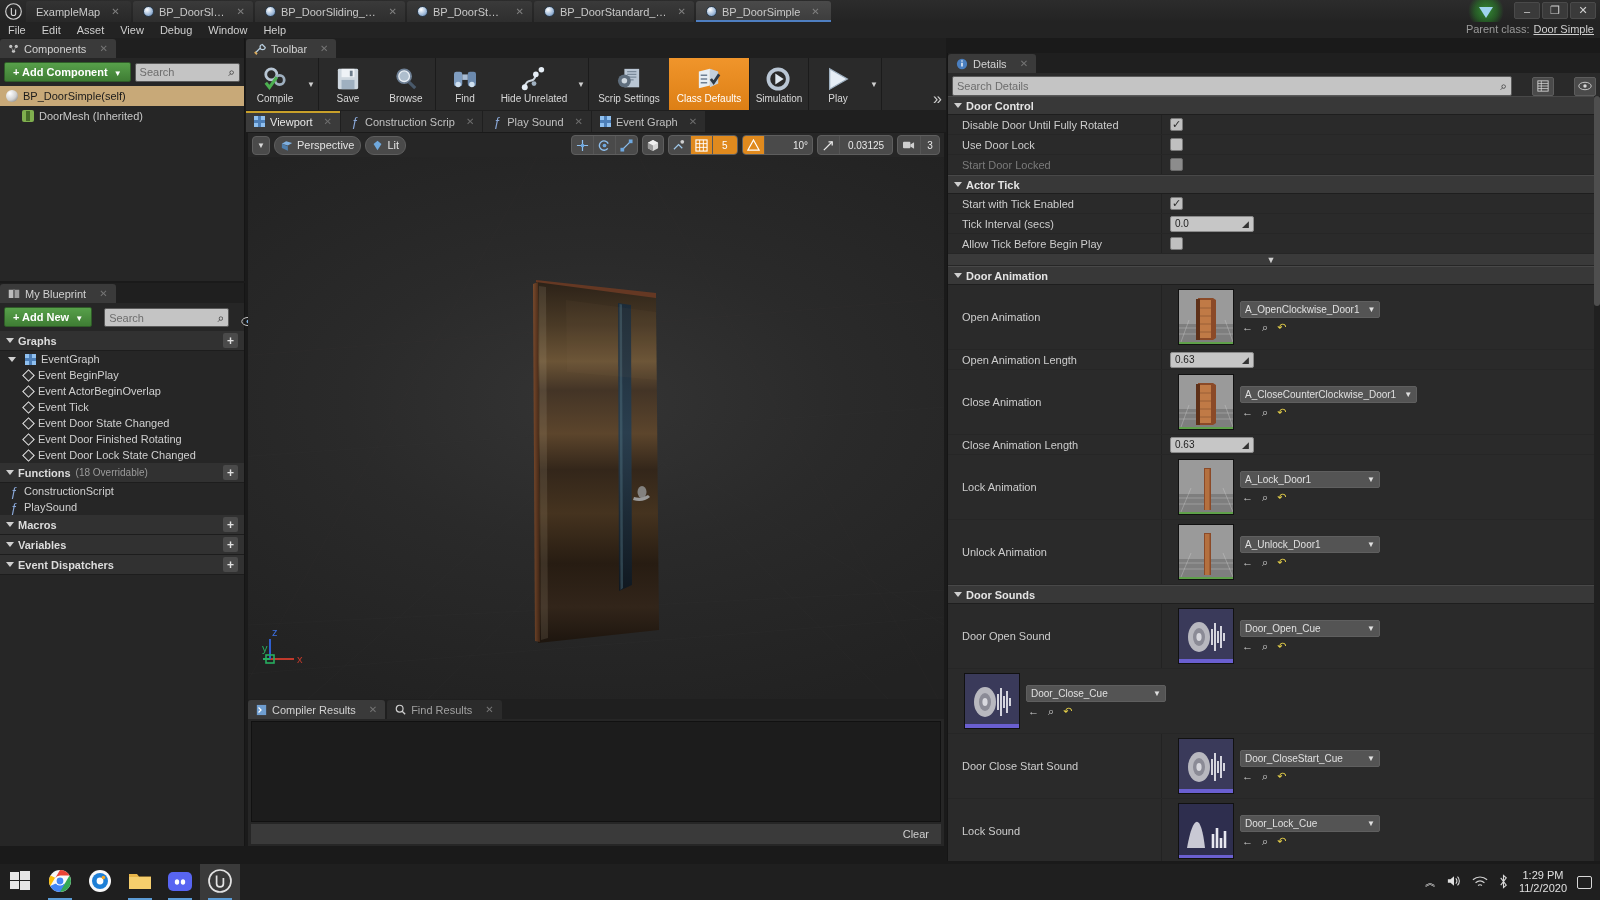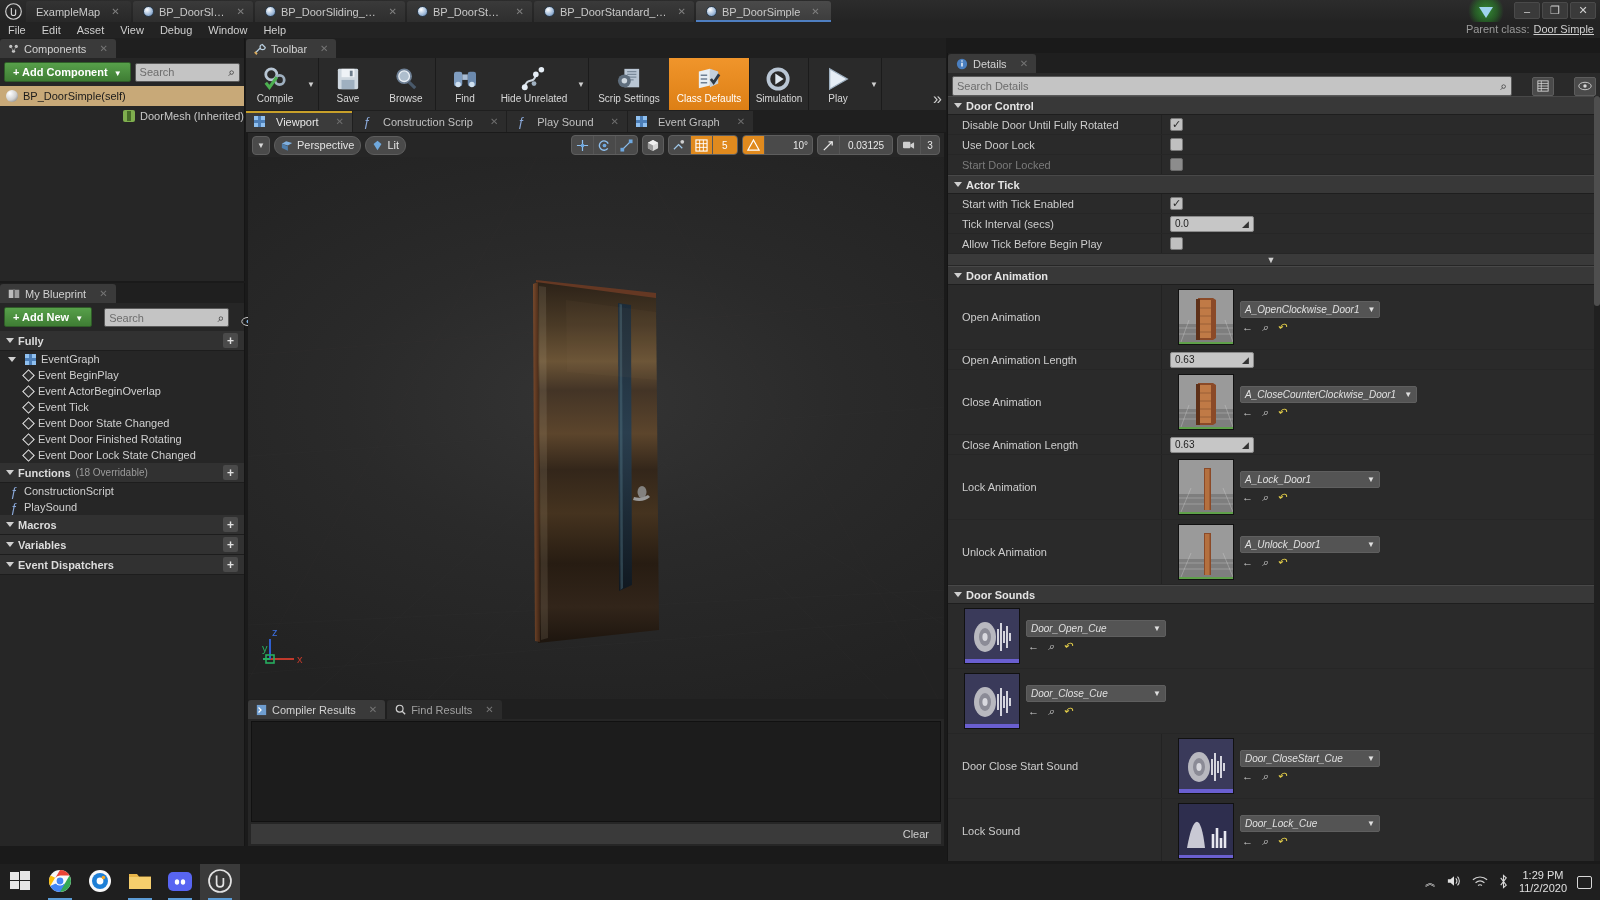--- a/index.html
+++ b/index.html
@@ -151,21 +151,21 @@
   .tb-icon { height: 26px; display:flex; align-items:center; justify-content:center; }
   .tb-caret { width: 14px; display:flex; align-items:center; justify-content:center; color:#cfcfcf; font-size:8px; }
   .chev { position: absolute; right: 4px; top: 52px; color: #cfcfcf; font-size: 16px; }
 
   
   .center-tabs {
     position: absolute; left: 246px; top: 110px; width: 700px; height: 22px;
     background: #1f1f1f; display: flex; align-items: flex-end;
   }
   .ctab {
-    height: 21px; display: flex; align-items: center; gap: 11px; padding: 0 8px;
+    height: 21px; display: flex; align-items: center; gap: 5px; padding: 0 8px;
     font-size: 11px; color: #c0c0c0; background: #2c2c2c; margin-right: 1px; position: relative;
   }
   .ctab.active { background: #3b3b3b; color: #e8e8e8; }
   .ctab.active::after { content:""; position:absolute; left:0; right:0; top:0; height:2px; background:#c8a02a; }
   .ctab .xclose { color: #6e6e6e; font-size: 10px; margin-left: 6px; }
 
   
   .viewport {
     position: absolute; left: 248px; top: 133px; width: 696px; height: 566px;
     background: #262626; overflow: hidden;
@@ -233,21 +233,21 @@
     display: flex; align-items: center; justify-content: center; color: #2a2a2a; font-size: 11px; }
   .chk.dim { background: #8c8c8c; border-color: #6a6a6a; }
   .numfield {
     width: 84px; height: 16px; background: #c6c6c6; border: 1px solid #8a8a8a; border-radius: 2px;
     display: flex; align-items: center; padding: 0 4px; font-size: 10px; color: #1d1d1d;
   }
   .numfield .spin { margin-left: auto; font-size: 9px; color: #333; }
   .sep-row { height: 12px; background: #3a3a3a; display: flex; align-items: center; justify-content: center;
     border-bottom: 1px solid #262626; }
   .asset-row { display: flex; min-height: 64px; border-bottom: 1px solid #262626; }
-  .asset-box { display: flex; align-items: center; gap: 6px; padding: 4px 0 4px 8px; font-style: italic; }
+  .asset-box { display: flex; align-items: center; gap: 6px; padding: 4px 0 4px 8px; }
   .thumb { width: 56px; height: 56px; border: 1px solid #111; flex: none; overflow: hidden; position: relative; }
   .asset-right { display: flex; flex-direction: column; gap: 3px; }
   .asset-combo {
     height: 17px; background: #545454; border: 1px solid #5f5f5f; border-radius: 2px;
     display: flex; align-items: center; padding: 0 4px; font-size: 10px; color: #e0e0e0;
     min-width: 140px;
   }
   .asset-combo .dd { margin-left: auto; font-size: 8px; padding-left: 8px; }
   .asset-icons { display: flex; align-items: center; gap: 9px; padding-left: 2px; font-size: 11px; color: #d0d0d0; }
   .asset-icons .yellow { color: #e8d24a; }
@@ -356,21 +356,21 @@
       <div class="searchbox">
         <span>Search</span>
         <span class="mag">⌕</span>
       </div>
     </div>
     <div id="components-tree">
         <div class="tree-row selected" style="padding-left: 6px;">
           <span class="sphere-ico"></span>
           <span>BP_DoorSimple(self)</span>
         </div>
-        <div class="tree-row" style="padding-left: 22px; justify-content: flex-end;">
+        <div class="tree-row" style="padding-left: 22px;">
           <span class="mesh-ico"></span>
           <span>DoorMesh (Inherited)</span>
         </div>
       </div>
   </div>
 
   <div class="myblueprint">
     <div class="panel-tabstrip">
       <div class="ptab">
         <svg width="12" height="11" viewBox="0 0 16 14">
@@ -395,21 +395,21 @@
         <svg width="15" height="11" viewBox="0 0 20 14">
             <ellipse cx="10" cy="7" rx="9" ry="5.5" fill="none" stroke="#c9c9c9" stroke-width="1.3"></ellipse>
             <circle cx="10" cy="7" r="2.6" fill="#7fb0e0"></circle>
           </svg>
         <span style="font-size:8px;">▼</span>
       </div>
     </div>
     <div id="mb-sections">
         <div class="section-hdr">
           <span class="arrow-dn"></span>
-          <span>Fully</span>
+          <span>Graphs</span>
           <span class="plus">+</span>
         </div>
         <div class="row-item" style="padding-left: 8px;">
           <span class="arrow-dn"></span>
           <span class="graph-ico"></span>
           <span>EventGraph</span>
         </div>
         <div class="row-item" style="padding-left: 24px;">
           <span class="diamond-ico"></span>
           <span>Event BeginPlay</span>
@@ -1030,20 +1030,21 @@
                 </div>
               </div>
             </div>
           </div>
         </div>
         <div class="cat-hdr">
           <span class="arrow-dn"></span>
           <span>Door Sounds</span>
         </div>
         <div class="asset-row">
+          <div class="plabel">Door Open Sound</div>
           <div class="pval">
             <div class="asset-box">
               <div class="thumb"><svg width="56" height="56" viewBox="0 0 56 56">
                   <rect width="56" height="56" fill="#3a3a5a"></rect>
                   <ellipse cx="20" cy="28" rx="11" ry="15" fill="#b8b8bf"></ellipse>
                   <ellipse cx="20" cy="28" rx="6" ry="9" fill="#8b8b96"></ellipse>
                   <ellipse cx="20" cy="28" rx="2.6" ry="4" fill="#d8d8de"></ellipse>
                   <g stroke="#f0f0f5" stroke-width="1.7">
                     <path d="M33 20v16M36 14v28M39 22v12M42 17v22M45 24v8"></path>
                   </g>

